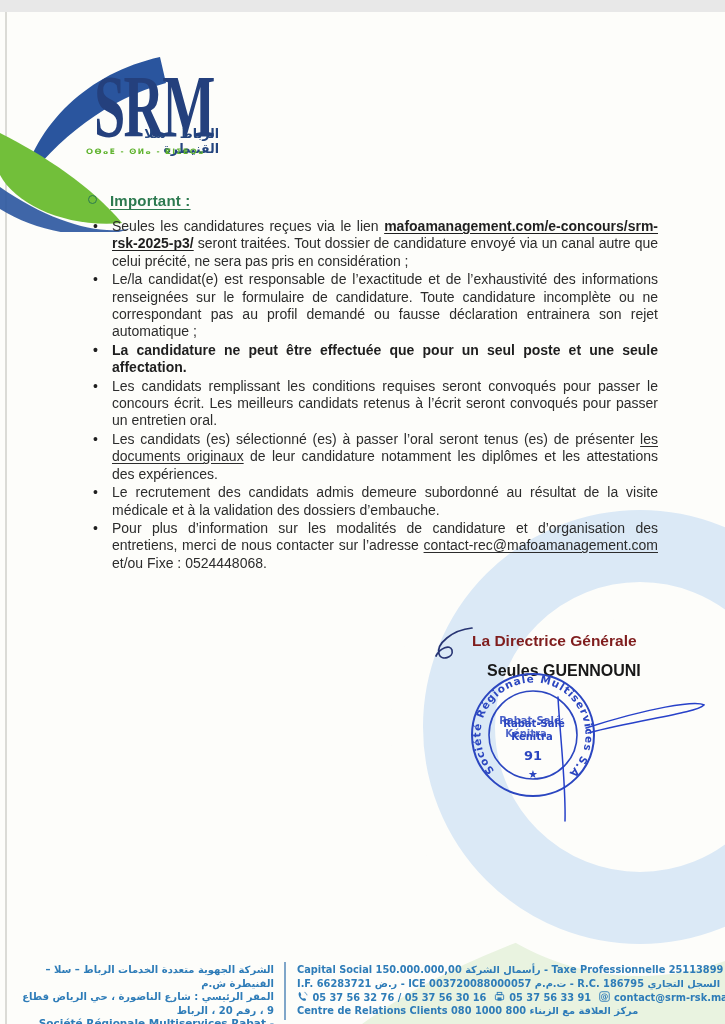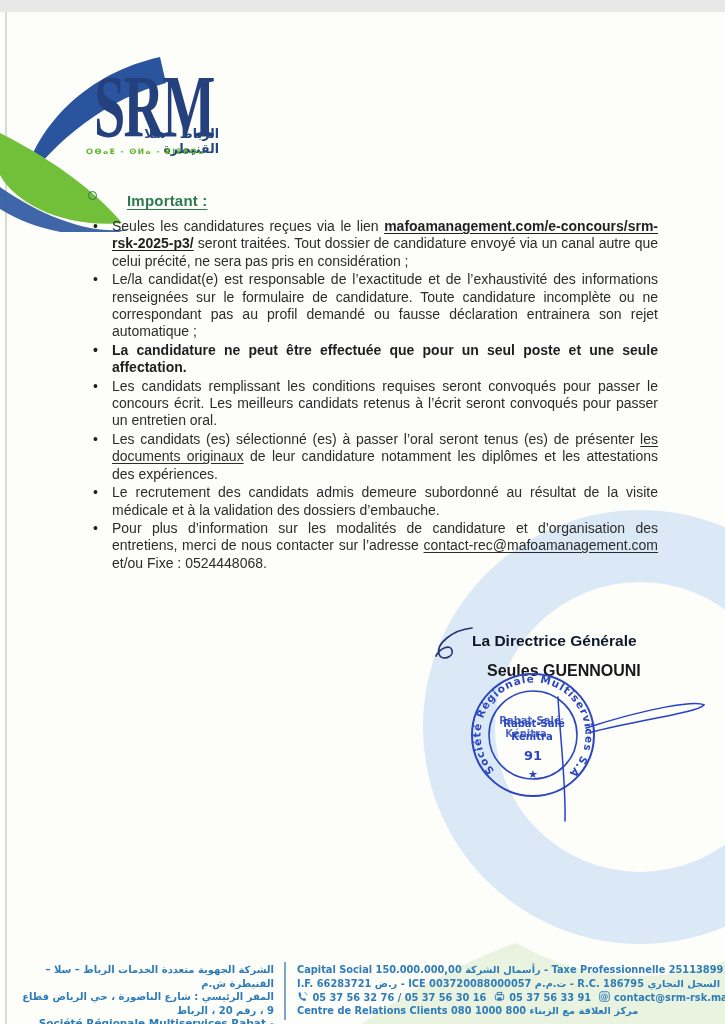--- a/index.html
+++ b/index.html
@@ -19,38 +19,38 @@
     font-family:"Liberation Serif",serif;font-weight:bold;font-size:88px;line-height:1;
     color:#24407d;letter-spacing:-3px;transform:scaleX(.64);transform-origin:left top;
   }
   .logo-ar{position:absolute;left:83px;top:89px;width:136px;text-align:right;
     font-family:"DejaVu Sans",sans-serif;font-weight:bold;font-size:12.5px;color:#24457f;}
   .logo-tif{position:absolute;left:86px;top:110px;width:136px;
     font-family:"DejaVu Sans",sans-serif;font-weight:bold;font-size:7.5px;letter-spacing:1.5px;color:#5fb32e;}
 
   
   .content{position:absolute;left:86px;top:180px;width:572px;z-index:2;}
-  .important-row{display:flex;align-items:flex-start;gap:30px;margin:0 0 9px 2px;}
+  .important-row{display:flex;align-items:center;gap:13px;margin:0 0 9px 2px;}
   .important-marker{width:7px;height:7px;border:1.6px solid #2d7a50;border-radius:50%;
     flex:0 0 auto;transform:translateY(-1px);}
   .important-label{font-weight:bold;font-size:15px;color:#2d7a50;
     text-decoration:underline;text-underline-offset:3px;letter-spacing:.2px;}
   ul.bullets{list-style:none;margin:0;padding:0 0 0 26px;}
   ul.bullets li{
     position:relative;text-align:justify;font-size:14px;line-height:17.4px;
     margin:0 0 1px 0;color:#2c2c2c;
   }
   ul.bullets li::before{content:"•";position:absolute;left:-19px;top:0;font-size:14px;color:#1f1f1f;}
   ul.bullets li .seg-b{font-weight:bold;color:#1f1f1f;}
   ul.bullets li .seg-u{text-decoration:underline;text-underline-offset:2px;}
   ul.bullets li.li-bold{font-weight:bold;color:#1e1e1e;}
 
   
   .sig-squiggle{position:absolute;left:428px;top:610px;z-index:3;}
-  .sig-title{position:absolute;left:472px;top:620px;font-size:15.5px;font-weight:bold;color:#0f172a;z-index:3;}
+  .sig-title{position:absolute;left:472px;top:620px;font-size:15.5px;font-weight:bold;color:#7f1d1d;z-index:3;}
   .sig-name{position:absolute;left:487px;top:650px;font-size:16px;font-weight:bold;color:#181818;z-index:3;}
   .stamp{position:absolute;left:438px;top:632px;z-index:3;}
   .stamp text{font-family:"DejaVu Sans",sans-serif;}
 
   
   .footer{position:absolute;left:0;top:944px;width:725px;height:80px;z-index:4;
     font-family:"DejaVu Sans",sans-serif;color:#2e7cb8;font-weight:bold;}
   .footer-left{position:absolute;left:20px;top:7px;width:254px;text-align:right;line-height:13.5px;}
   .footer-left .f-ar{font-size:10px;}
   .footer-left .f-fr{font-size:10.5px;}

